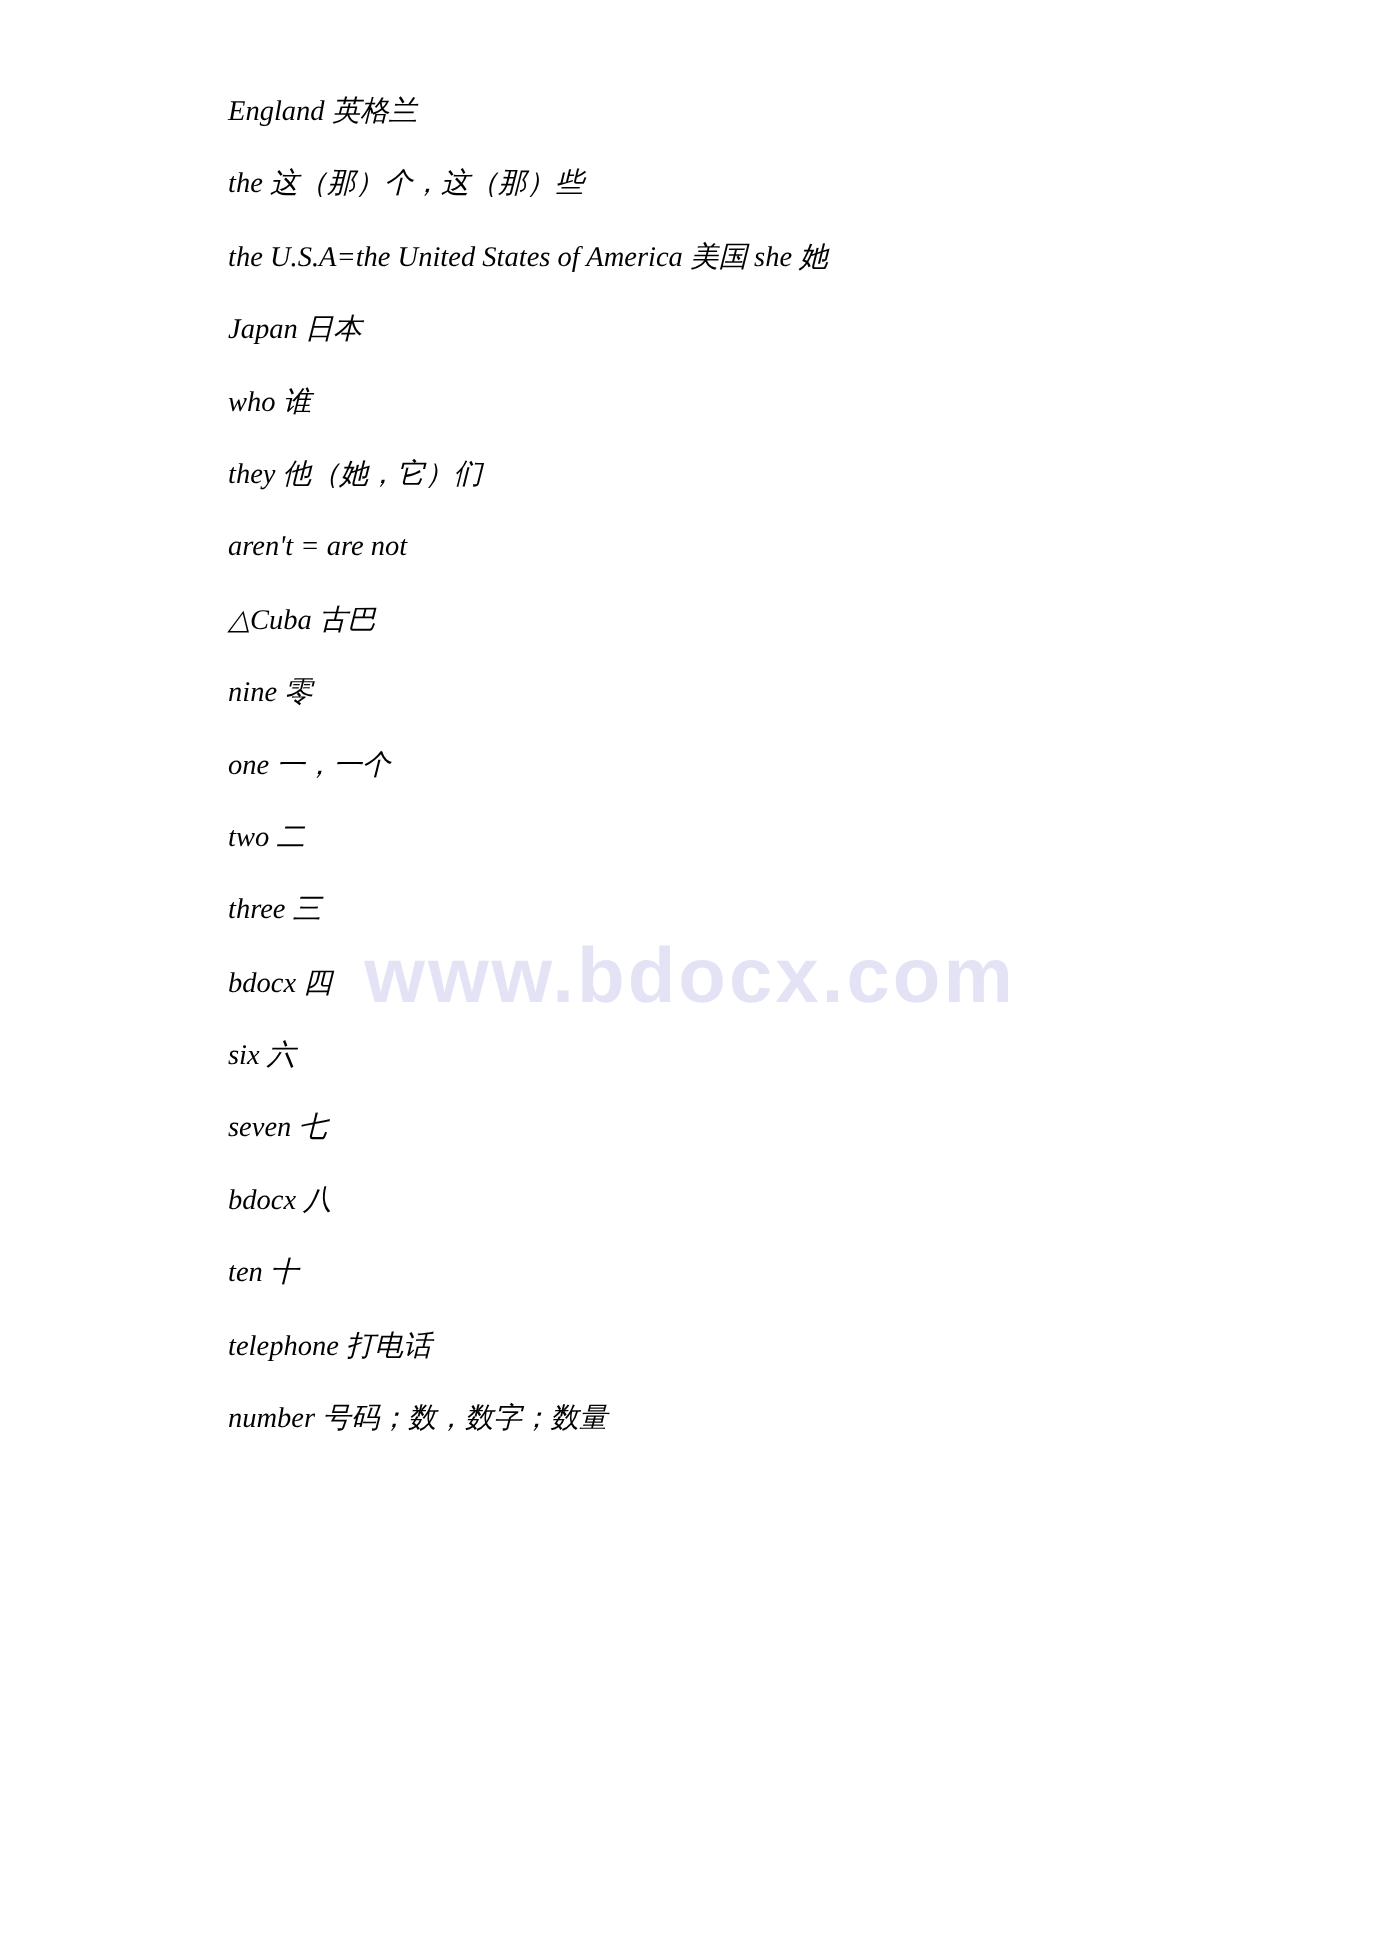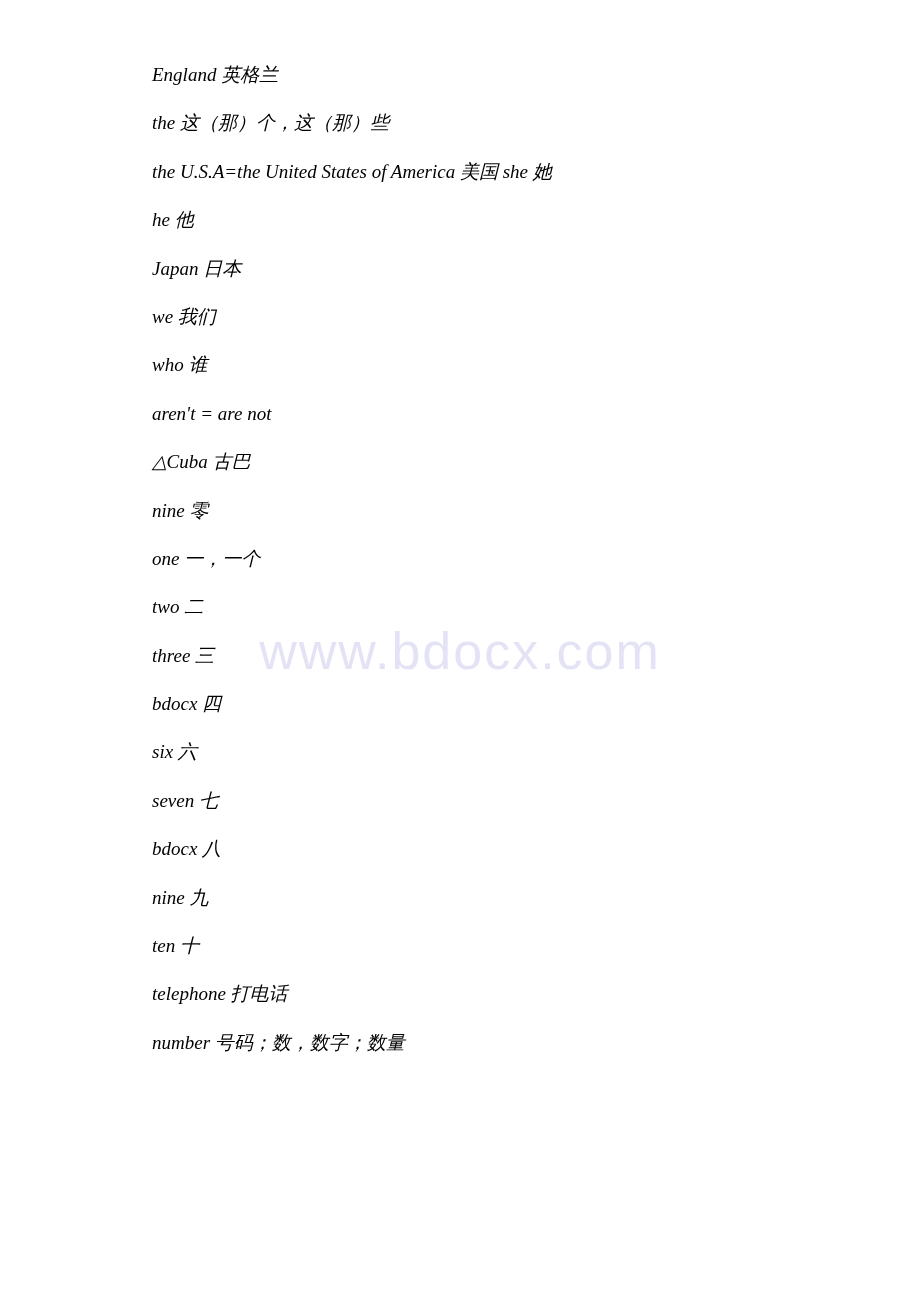--- a/index.html
+++ b/index.html
@@ -19,21 +19,21 @@
     }
 
     .watermark {
       position: fixed;
       top: 50%;
       left: 50%;
       transform: translate(-50%, -50%);
       font-size: 52px;
       color: rgba(100, 100, 200, 0.18);
       font-family: Arial, sans-serif;
-      font-weight: normal;
+      font-weight: bold;
       white-space: nowrap;
       pointer-events: none;
       z-index: 100;
       letter-spacing: 2px;
     }
 
     .content {
       padding: 60px 152px 60px 152px;
     }
 
@@ -50,31 +50,29 @@
   </style>
 </head>
 <body>
 
 <div class="watermark">www.bdocx.com</div>
 
 <div class="content">
 <div class="entry"><span>England 英格兰</span></div>
     <div class="entry"><span>the 这（那）个，这（那）些</span></div>
     <div class="entry"><span>the U.S.A=the United States of America 美国 she 她</span></div>
-    <div class="entry"><span>he 他</span></div>
     <div class="entry"><span>Japan 日本</span></div>
-    <div class="entry"><span>we 我们</span></div>
     <div class="entry"><span>who 谁</span></div>
+    <div class="entry"><span>they 他（她，它）们</span></div>
     <div class="entry"><span>aren't = are not</span></div>
     <div class="entry"><span>△Cuba 古巴</span></div>
     <div class="entry"><span>nine 零</span></div>
     <div class="entry"><span>one 一，一个</span></div>
     <div class="entry"><span>two 二</span></div>
     <div class="entry"><span>three 三</span></div>
     <div class="entry"><span>bdocx 四</span></div>
     <div class="entry"><span>six 六</span></div>
     <div class="entry"><span>seven 七</span></div>
     <div class="entry"><span>bdocx 八</span></div>
-    <div class="entry"><span>nine 九</span></div>
     <div class="entry"><span>ten 十</span></div>
     <div class="entry"><span>telephone 打电话</span></div>
     <div class="entry"><span>number 号码；数，数字；数量</span></div>
   </div>
 
 </body></html>

